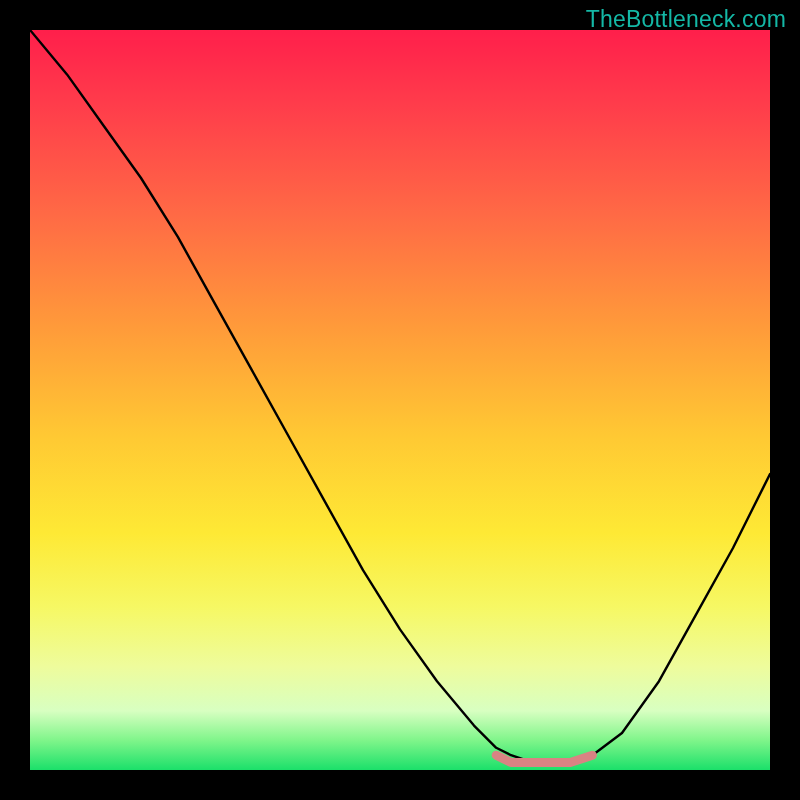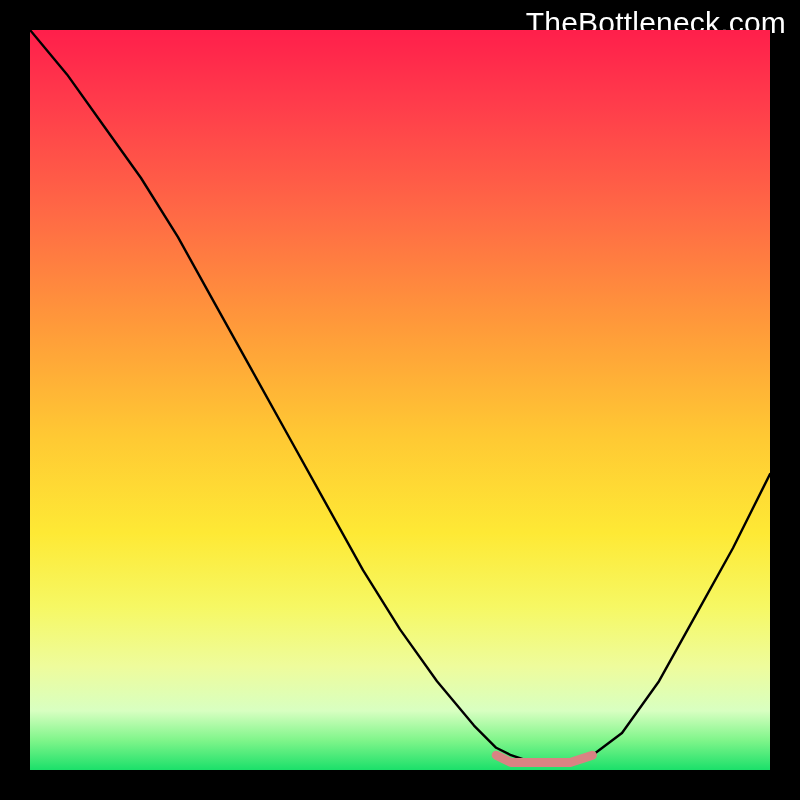--- a/index.html
+++ b/index.html
@@ -35,22 +35,22 @@
       #eefc9c 86%,
       #d8ffc1 92%,
       #7ff58a 96%,
       #1be06a 100%
     );
   }
   .attribution {
     position: absolute;
     top: 6px;
     right: 14px;
-    color: #ffffff;
-    font-size: 30px;
+    color: #14b8a6;
+    font-size: 23px;
     font-weight: 500;
     letter-spacing: 0.2px;
     user-select: none;
   }
   svg.curve {
     position: absolute;
     inset: 0;
     width: 100%;
     height: 100%;
   }

